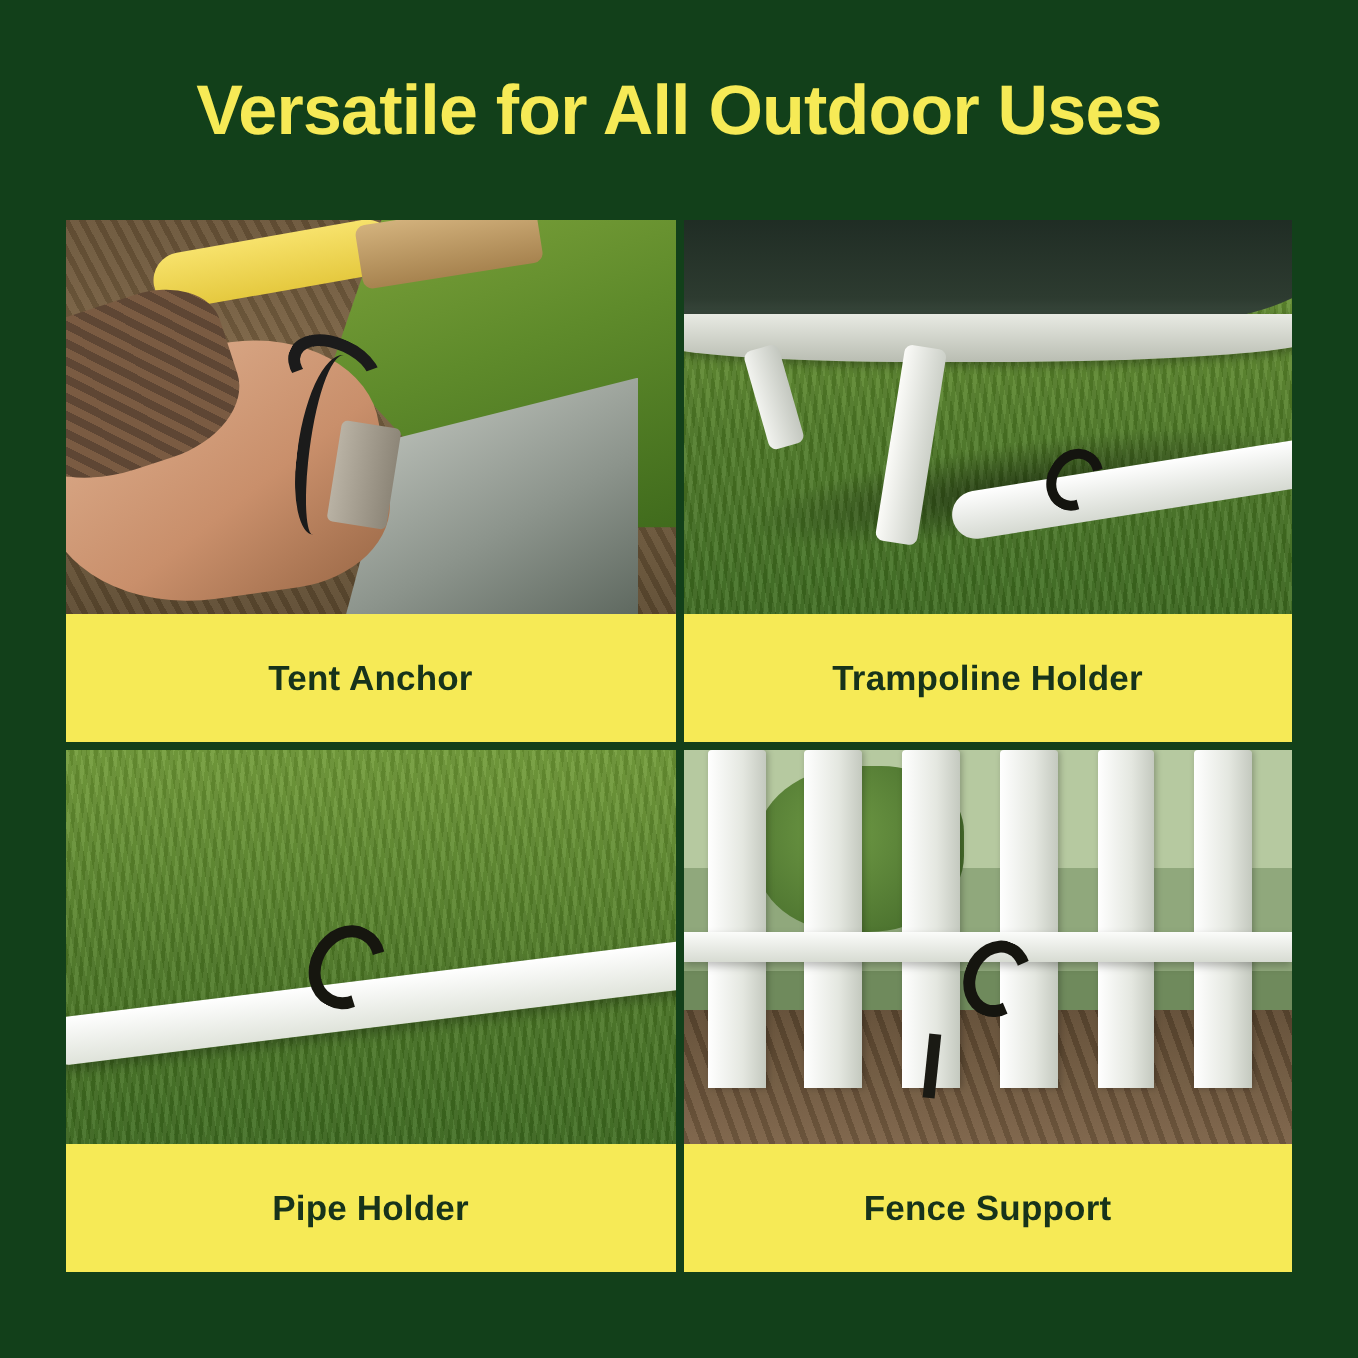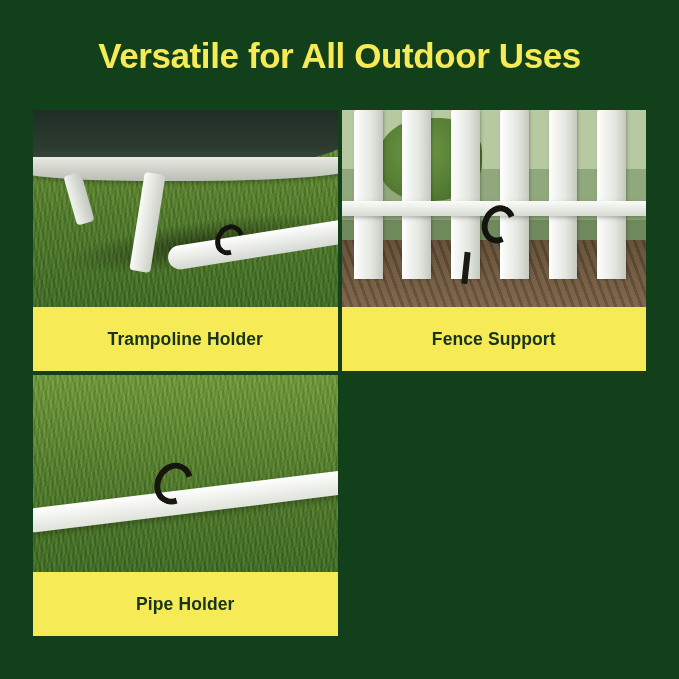--- a/index.html
+++ b/index.html
@@ -239,56 +239,71 @@
 </style>
 </head>
 <body>
 
 <div class="poster">
 
   <div class="headline">Versatile for All Outdoor Uses</div>
 
   <div class="grid">
 
+    <div class="cell">
+      <div class="photo">
+        <div class="c1-dirt layer"></div>
+        <div class="c1-tent layer"></div>
+        <div class="c1-tent2 layer"></div>
+        <div class="c1-mallet-h layer"></div>
+        <div class="c1-mallet-head layer"></div>
+        <div class="c1-hand layer"></div>
+        <div class="c1-sleeve layer"></div>
+        <div class="c1-peg layer"></div>
+        <div class="c1-stake layer"></div>
+        <div class="c1-hook layer"></div>
+      </div>
+      <div class="caption">Tent Anchor</div>
+    </div>
 
     <div class="cell">
       <div class="photo">
         <div class="grass-base layer" style="inset:0"></div>
         <div class="c2-shadow layer"></div>
         <div class="c2-mat layer"></div>
         <div class="c2-pad layer"></div>
         <div class="c2-leg2 layer"></div>
         <div class="c2-leg layer"></div>
         <div class="c2-pipe layer"></div>
         <div class="c2-stake layer"></div>
       </div>
       <div class="caption">Trampoline Holder</div>
+    </div>
+
+    <div class="cell">
+      <div class="photo">
+        <div class="grass-base layer" style="inset:0"></div>
+        <div class="c3-hose layer"></div>
+        <div class="c3-stake layer"></div>
+      </div>
+      <div class="caption">Pipe Holder</div>
     </div>
 
     <div class="cell">
       <div class="photo">
         <div class="c4-bg layer" style="inset:0"></div>
         <div class="c4-bush layer"></div>
         <div class="c4-soil layer"></div>
         <div class="picket layer" style="left:4%"></div>
         <div class="picket layer" style="left:20%"></div>
         <div class="picket layer" style="left:36%"></div>
         <div class="picket layer" style="left:52%"></div>
         <div class="picket layer" style="left:68%"></div>
         <div class="picket layer" style="left:84%"></div>
         <div class="rail layer" style="top:46%"></div>
         <div class="c4-stake layer"></div>
         <div class="c4-spike layer"></div>
       </div>
       <div class="caption">Fence Support</div>
     </div>
 
-    <div class="cell">
-      <div class="photo">
-        <div class="grass-base layer" style="inset:0"></div>
-        <div class="c3-hose layer"></div>
-        <div class="c3-stake layer"></div>
-      </div>
-      <div class="caption">Pipe Holder</div>
-    </div>
-
   </div>
 </div>
 
 </body></html>

